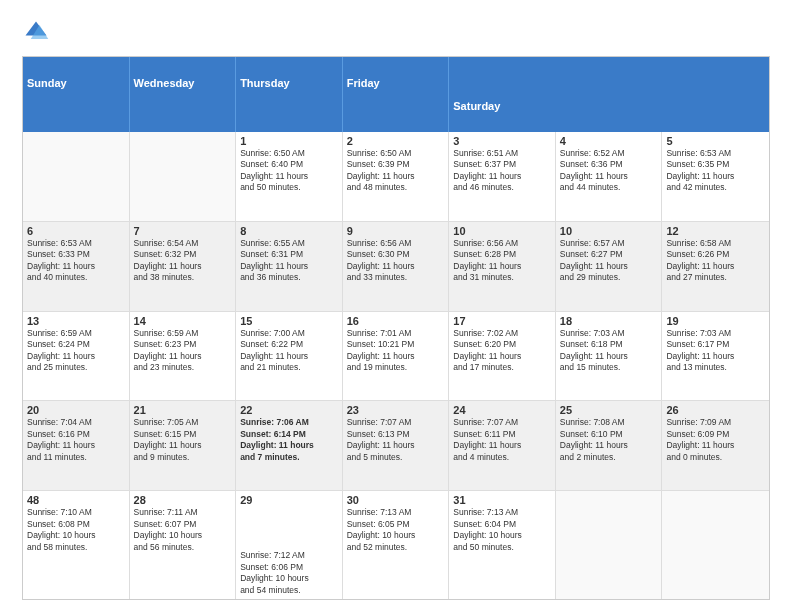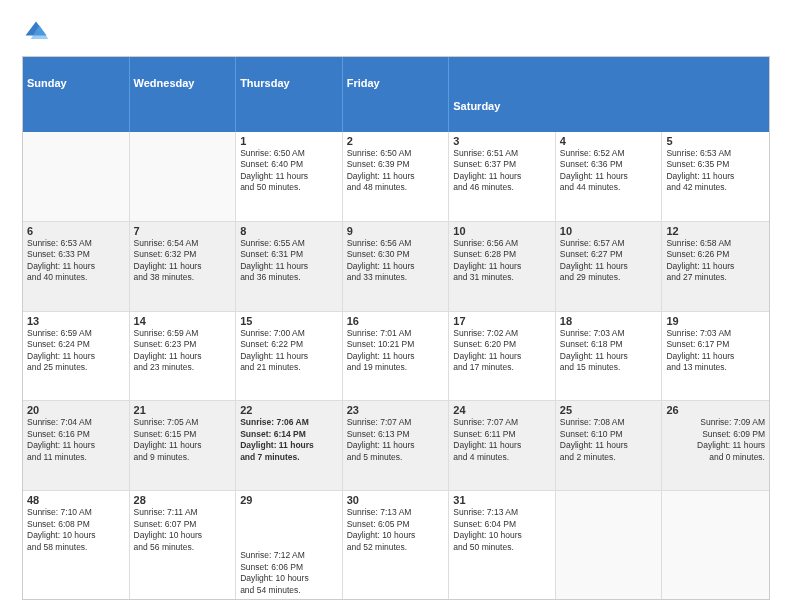--- a/index.html
+++ b/index.html
@@ -321,21 +321,21 @@
           </div>
           <div class="cal-cell shaded">
             <span class="day-num">25</span>
             <div class="cell-info" style="white-space: pre-line;">Sunrise: 7:08 AM
 Sunset: 6:10 PM
 Daylight: 11 hours
 and 2 minutes.</div>
           </div>
           <div class="cal-cell shaded">
             <span class="day-num">26</span>
-            <div class="cell-info" style="white-space: pre-line; text-align: right;">Sunrise: 7:09 AM
+            <div class="cell-info" style="white-space: pre-line;">Sunrise: 7:09 AM
 Sunset: 6:09 PM
 Daylight: 11 hours
 and 0 minutes.</div>
           </div>
         </div>
         <div class="cal-row">
           <div class="cal-cell">
             <span class="day-num">48</span>
             <div class="cell-info" style="white-space: pre-line;">Sunrise: 7:10 AM
 Sunset: 6:08 PM

